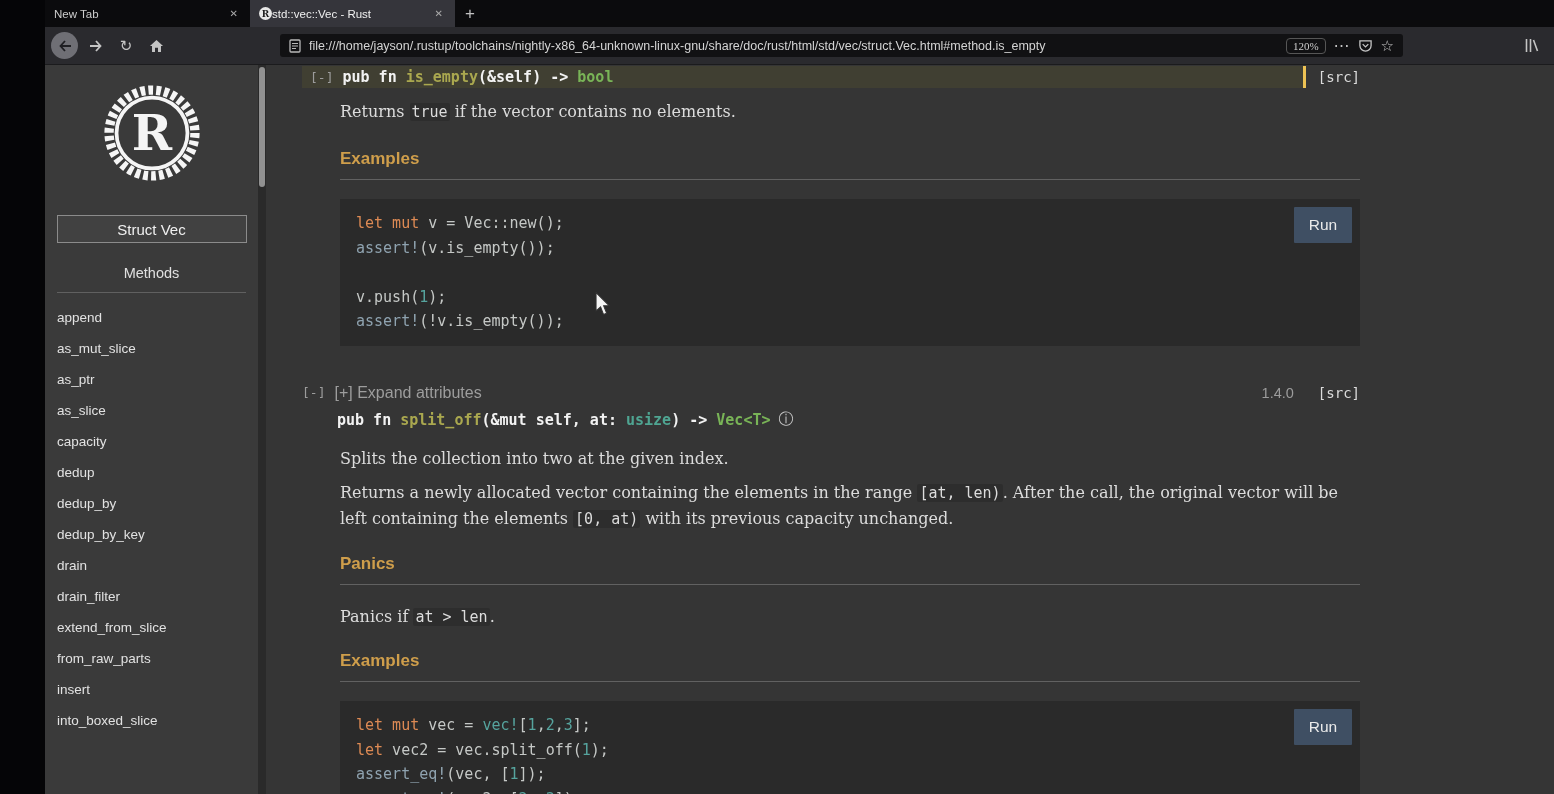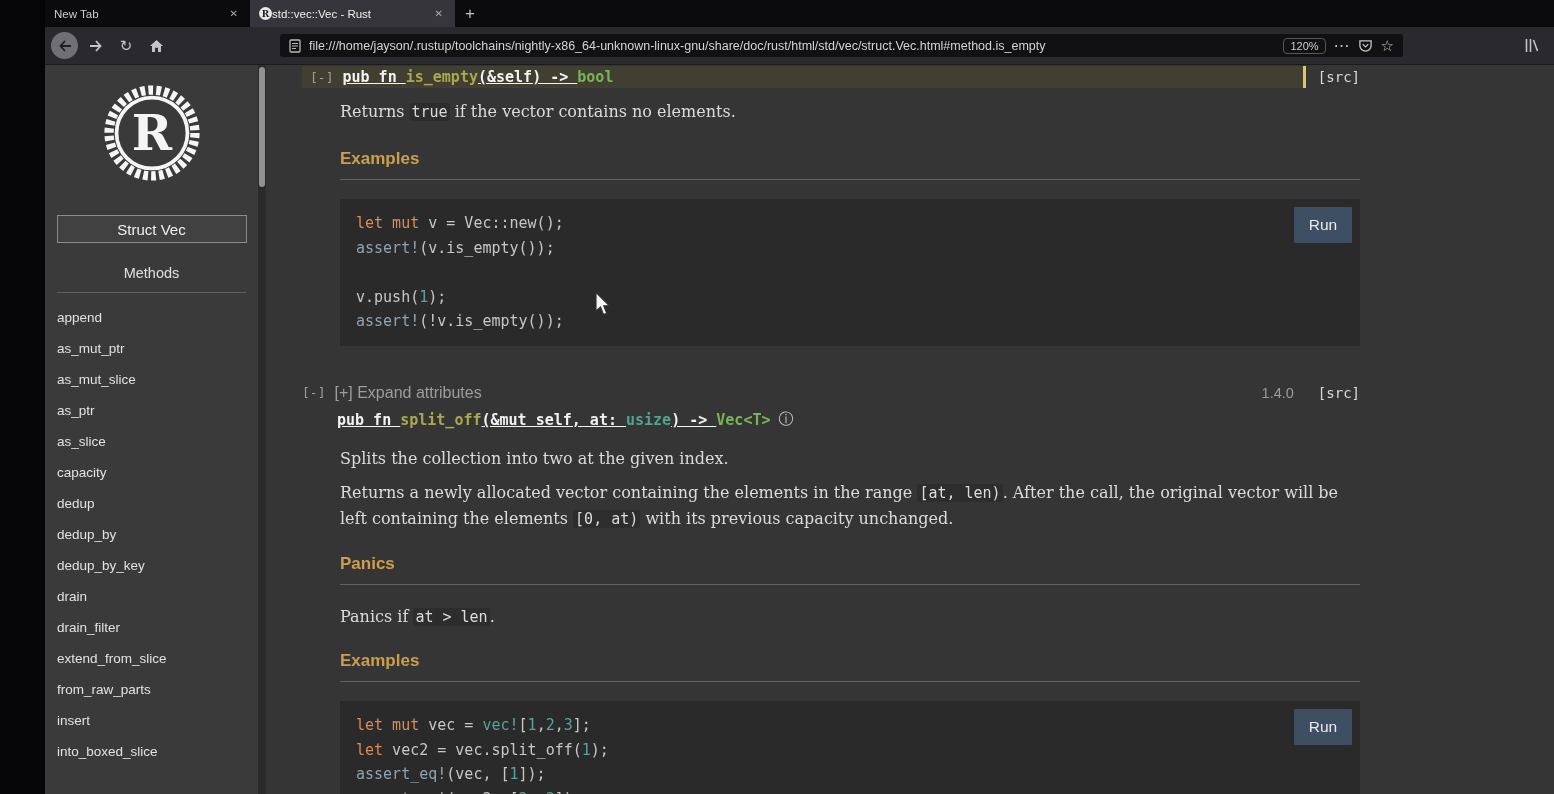--- a/index.html
+++ b/index.html
@@ -19,21 +19,21 @@
   .newtab-btn { width:30px; display:flex; align-items:center; justify-content:center; color:#c2c2c2; font-size:17px; }
 
   .navbar { position:absolute; top:27px; left:45px; right:0; height:38px; background:#2a2a2e; border-bottom:1px solid #1b1b1d;
             display:flex; align-items:center; gap:6px; padding:0 10px 0 6px; z-index:4; }
   .nav-back { width:27px; height:27px; border-radius:50%; background:#6f6f75; display:flex; align-items:center; justify-content:center; flex:0 0 auto; }
   .nav-icon { width:24px; height:24px; display:flex; align-items:center; justify-content:center; color:#c4c4c4; font-size:15px; flex:0 0 auto; }
   .spacer-l { width:100px; flex:0 0 auto; }
   .spacer-r { width:105px; flex:0 0 auto; }
   .urlbar { flex:1; height:23px; background:#111113; border-radius:3px; display:flex; align-items:center; gap:8px; padding:0 9px; min-width:0; }
   .url-text { flex:1; color:#d4d4d4; font-size:12.5px; white-space:nowrap; overflow:hidden; }
-  .zoom-badge { border:1px solid #565656; border-radius:4px; padding:1px 6px; font-size:11px; color:#cdcdcd; flex:0 0 auto; }
+  .zoom-badge { border:1px solid #565656; border-radius:4px; padding:1px 6px; font-size:11px; color:#cdcdcd; flex:0 0 auto;font-family:Liberation Serif, serif; }
   .urlbar .glyph { color:#c4c4c4; flex:0 0 auto; }
   .glyph-dots { font-size:16px; line-height:10px; }
   .glyph-star { font-size:15px; }
 
   
   .sidebar { position:absolute; left:45px; top:65px; width:213px; height:729px; background:#3a3a3a; overflow:hidden; z-index:1; }
   .logo-wrap { margin:12px auto 0; width:112px; height:112px; display:block; }
   .struct-label { margin:26px auto 0; width:190px; height:28px; border:1px solid #8b8b8b; background:#414141; color:#f0f0f0;
                   display:flex; align-items:center; justify-content:center; font-size:15px; cursor:pointer; }
   .methods-heading { margin:22px 12px 0; text-align:center; color:#e0e0e0; font-size:14.5px; padding-bottom:11px; border-bottom:1px solid #606060; }
@@ -73,21 +73,21 @@
   .codeblock { background:#2a2a2a; padding:12px 16px; font-family:"DejaVu Sans Mono",monospace; font-size:15px; line-height:24.6px; color:#c5c8c6; overflow:hidden; }
   .code-line { white-space:pre; }
   .run-btn { position:absolute; top:8px; right:8px; width:58px; height:36px; background:#3f4f63; color:#ebebeb; border:none; border-radius:1px;
              font-family:"Liberation Sans",sans-serif; font-size:15.5px; display:flex; align-items:center; justify-content:center; cursor:pointer; }
 
   
   .tok-pl   { color:#c5c8c6; }
   .tok-kw   { color:#dd8a54; }
   .tok-mac  { color:#8fa3b0; }
   .tok-num  { color:#56a49e; }
-  .tok-sigp { color:#f2f2f2;text-decoration:underline; }
+  .tok-sigp { color:#f2f2f2; }
   .tok-fn   { color:#aaa84f; }
   .tok-type { color:#79b457; }
   .tok-prim { color:#4fa592; }
   .tok-text { }
 
   .mouse-cursor { position:absolute; left:594px; top:292px; z-index:9; pointer-events:none; }
 </style>
 </head>
 <body>
 
@@ -149,21 +149,20 @@
 <div class="sidebar">
   <svg class="logo-wrap" viewBox="0 0 120 120">
     <circle cx="60" cy="60" r="46" fill="none" stroke="#f5f5f5" stroke-width="10" stroke-dasharray="5.1 3.4"></circle>
     <circle cx="60" cy="60" r="38" fill="none" stroke="#f5f5f5" stroke-width="4"></circle>
     <text x="60" y="78" text-anchor="middle" font-family="DejaVu Serif, serif" font-weight="bold" font-size="52" fill="#f5f5f5">R</text>
   </svg>
   <div class="struct-label">Struct Vec</div>
   <div class="methods-heading">Methods</div>
   <div class="methods-list">
       <a class="method-link">append</a>
-      <a class="method-link">as_mut_ptr</a>
       <a class="method-link">as_mut_slice</a>
       <a class="method-link">as_ptr</a>
       <a class="method-link">as_slice</a>
       <a class="method-link">capacity</a>
       <a class="method-link">dedup</a>
       <a class="method-link">dedup_by</a>
       <a class="method-link">dedup_by_key</a>
       <a class="method-link">drain</a>
       <a class="method-link">drain_filter</a>
       <a class="method-link">extend_from_slice</a>

